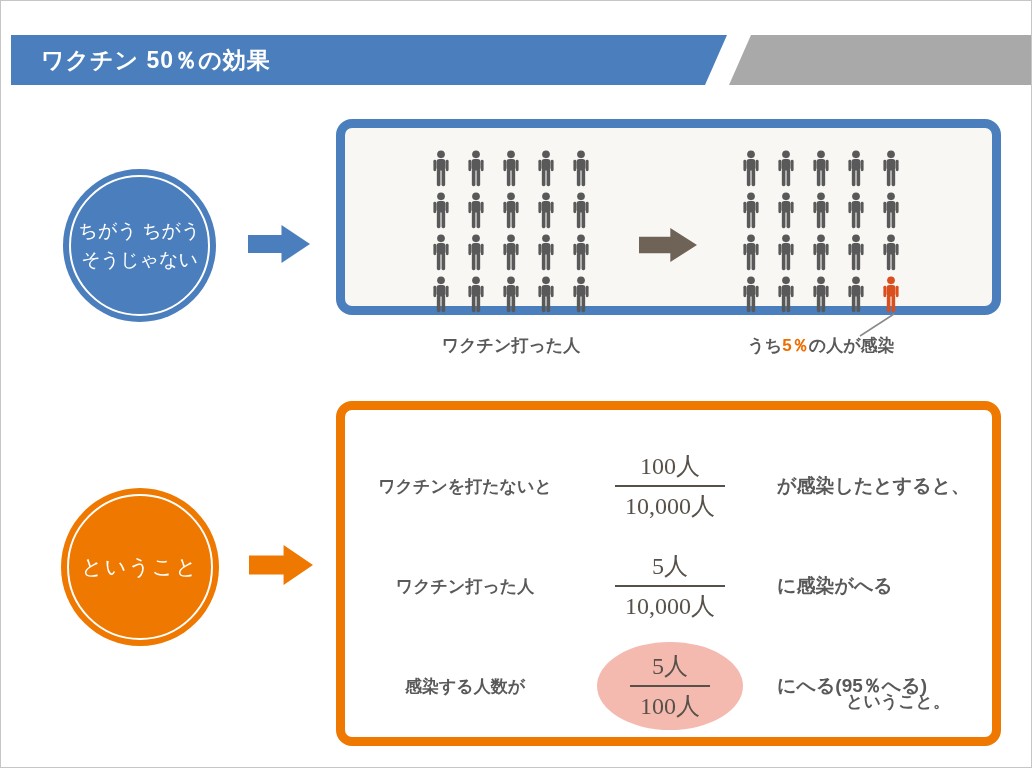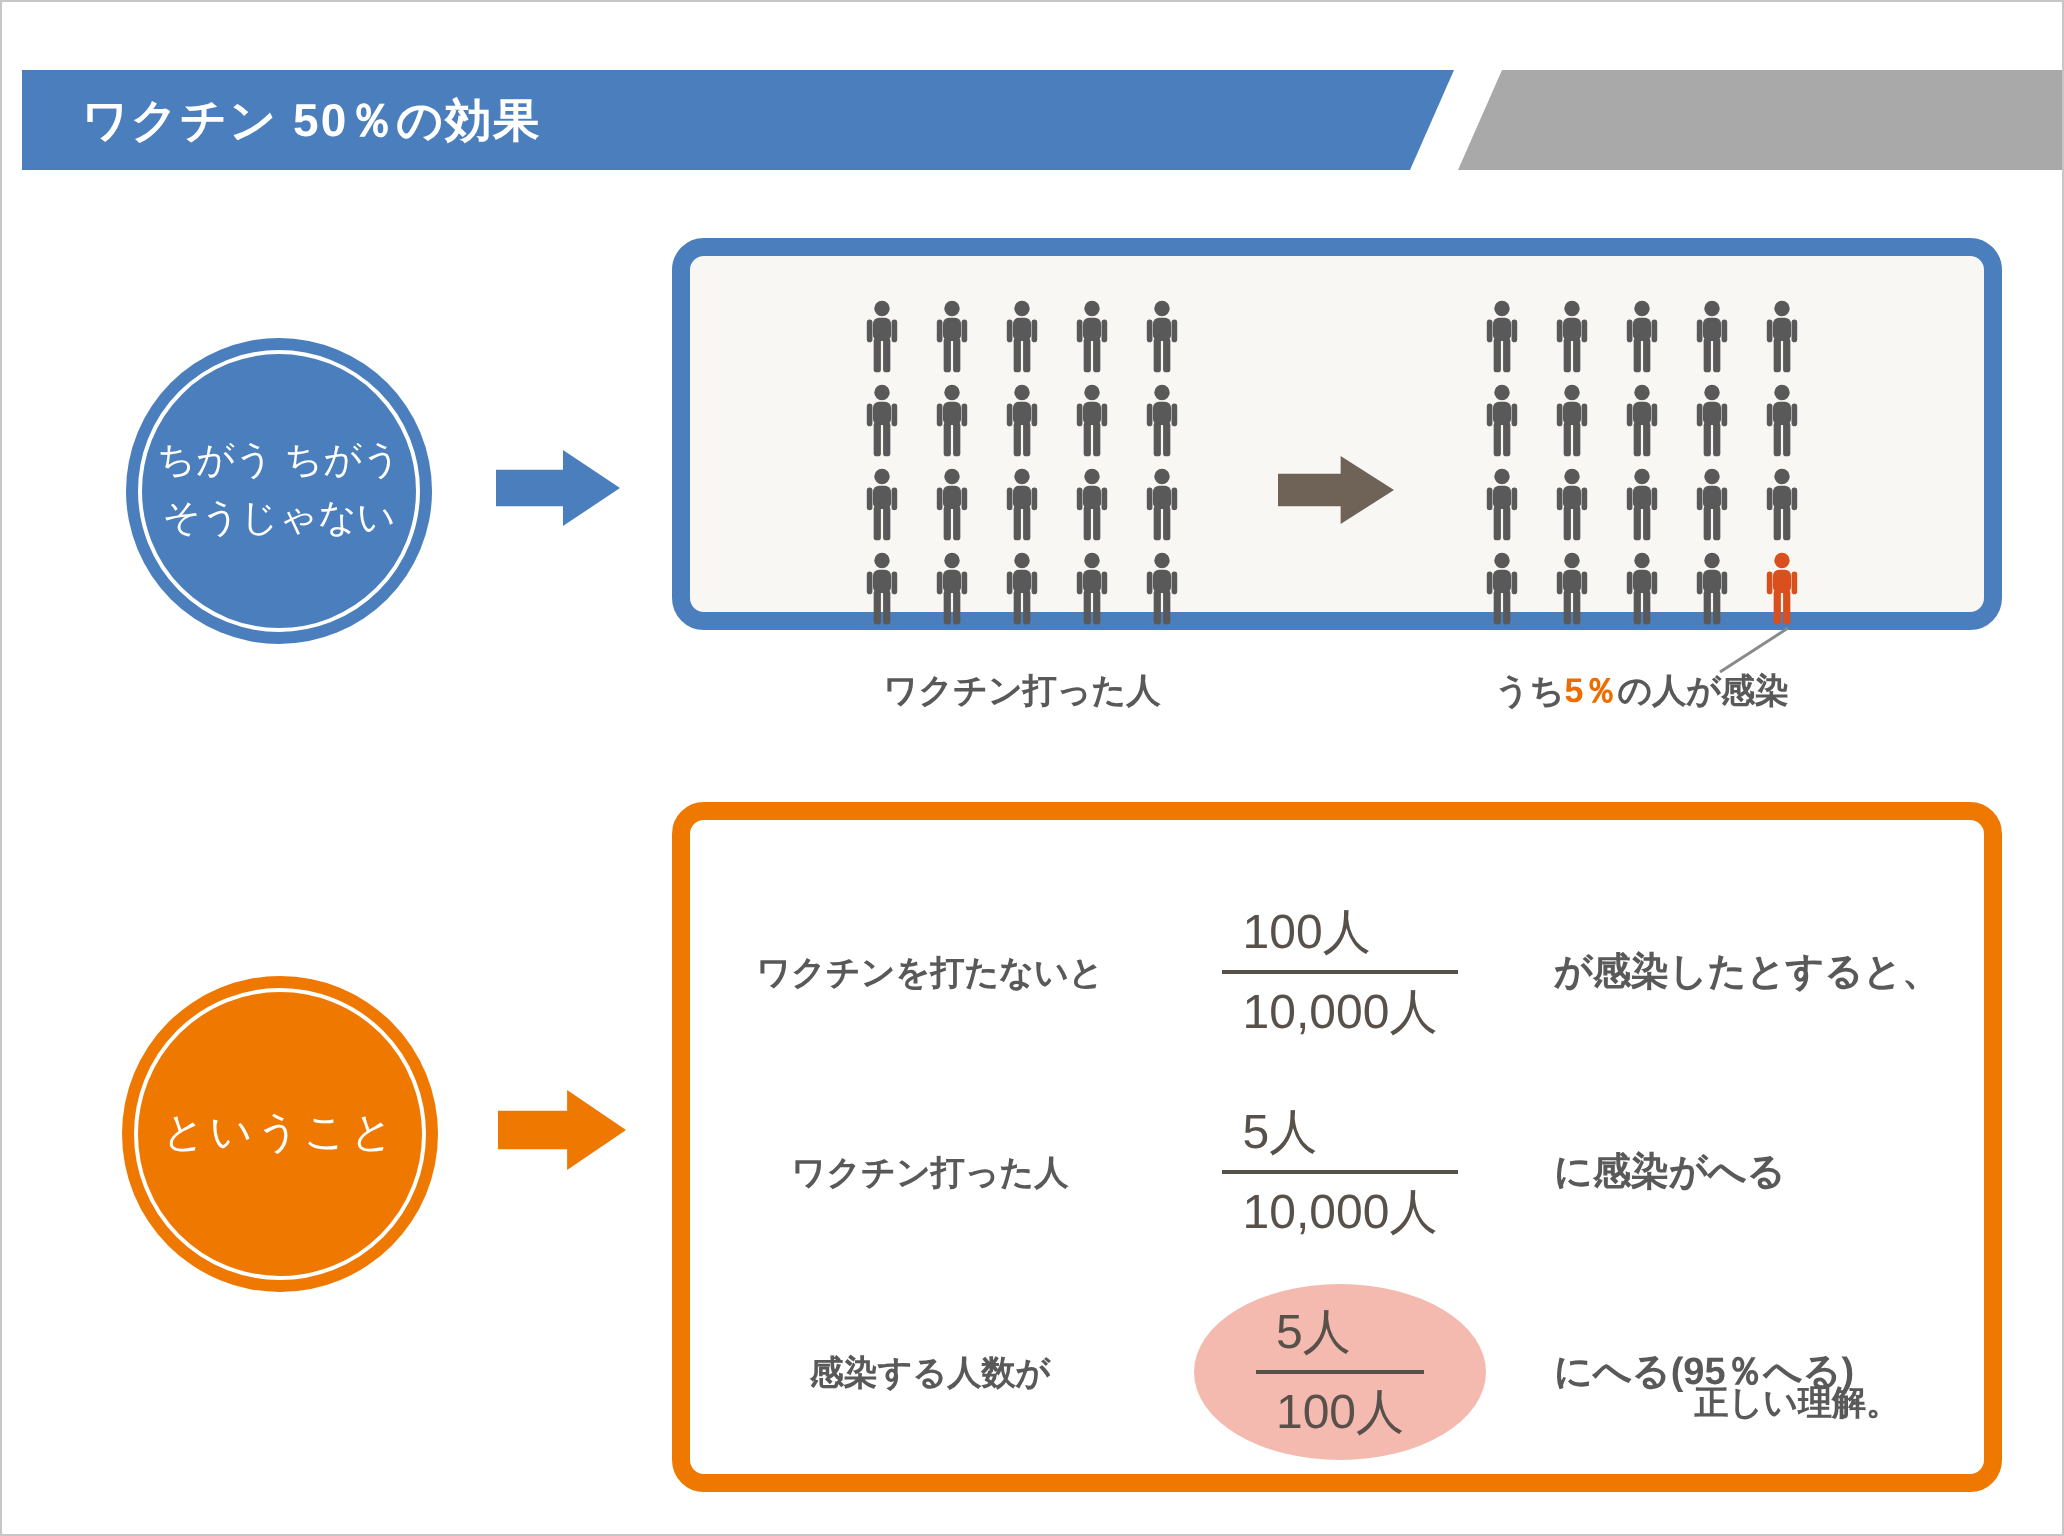--- a/index.html
+++ b/index.html
@@ -55,22 +55,22 @@
   .label-left{left:46px;}
   .label-right{left:356px;}
   .hl{color:var(--highlight);}
   .leader{position:absolute;left:505px;top:184px;stroke:var(--leader);stroke-width:1.5;}
 
   
   .calc-row{display:flex;align-items:center;height:100px;}
   .calc-left{width:240px;text-align:center;font-size:17px;font-weight:bold;color:var(--text);}
   .calc-frac-col{position:relative;width:170px;display:flex;justify-content:center;}
   .calc-right{flex:1;padding-left:22px;font-size:19px;font-weight:bold;color:var(--text);}
-  .frac{position:relative;z-index:1;text-align:left;color:var(--frac-text);
-        font-family:Liberation Sans, sans-serif;font-size:24px;}
+  .frac{position:relative;z-index:1;text-align:center;color:var(--frac-text);
+        font-family:Liberation Serif, serif;font-size:24px;}
   .num{padding:0 10px 3px;}
   .den{border-top:2px solid var(--frac-text);padding:3px 10px 0;}
   .ellipse{position:absolute;left:50%;top:50%;width:146px;height:88px;
         transform:translate(-50%,-50%);background:var(--pink);border-radius:50%;z-index:0;}
   .calc-footer{position:absolute;right:42px;bottom:24px;font-size:17px;font-weight:bold;color:var(--text);}
 </style>
 </head>
 <body>
 
 <div class="page">
@@ -273,16 +273,16 @@
       <div class="calc-frac-col">
         <div class="ellipse"></div>
         <div class="frac">
           <div class="num">5人</div>
           <div class="den">100人</div>
         </div>
       </div>
       <div class="calc-right">にへる(95％へる)</div>
     </div>
 
-    <div class="calc-footer">正しい理解。</div>
+    <div class="calc-footer">ということ。</div>
   </section>
 
 </div>
 
 </body></html>

